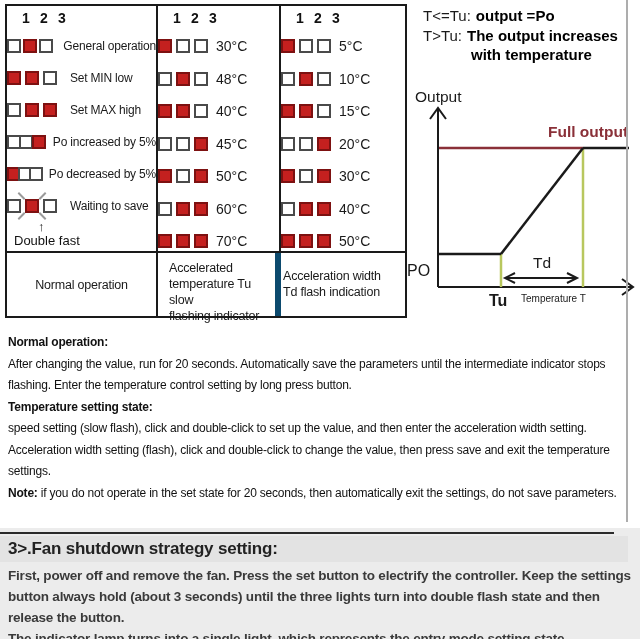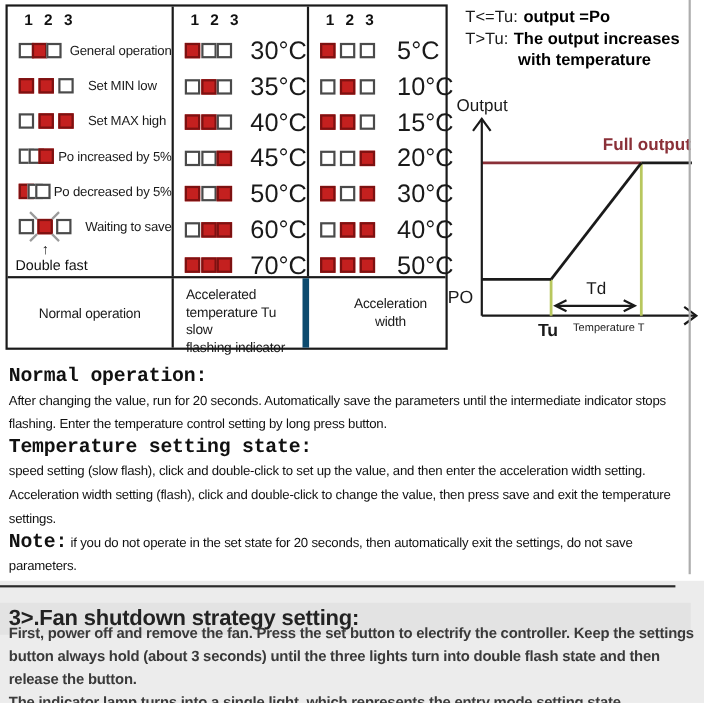--- a/index.html
+++ b/index.html
@@ -9,63 +9,63 @@
   
   .ledtable{position:absolute;left:5px;top:4px;width:402px;height:314px;
             border:2px solid #1a1a1a;box-sizing:border-box;display:flex;flex-direction:column;}
   .ledcols{display:flex;flex:1;min-height:0;}
   .ledcol{box-sizing:border-box;padding-top:4px;}
   .col-states{width:151px;border-right:2px solid #1a1a1a;}
   .col-temps{width:123px;border-right:2px solid #1a1a1a;}
   .col-temps2{flex:1;}
   .led-header{display:flex;padding-left:10px;height:20px;}
   .lednum{display:inline-block;width:18px;text-align:center;font-weight:bold;font-size:14px;color:#111;}
-  .ledrow{display:flex;align-items:center;height:32px;padding-left:10px;}
+  .ledrow{display:flex;align-items:center;height:32px;}
   .col-temps .ledrow,.col-temps2 .ledrow{height:32.5px;}
   .ledwrap{position:relative;display:inline-block;width:14px;height:14px;margin-right:4px;}
   .led{position:absolute;left:0;top:0;width:14px;height:14px;box-sizing:border-box;
        border:2px solid #4a4a4a;background:#fff;}
   .led.on{background:#c4201f;border-color:#7d1111;}
   .ray{position:absolute;width:9px;height:2px;background:#9a9a9a;}
   .r0{top:-4px;left:-8px;transform:rotate(45deg);}
   .r1{top:-4px;right:-8px;transform:rotate(-45deg);}
   .r2{bottom:-4px;left:-8px;transform:rotate(-45deg);}
   .r3{bottom:-4px;right:-8px;transform:rotate(45deg);}
   .ledlab{font-size:12px;letter-spacing:-0.2px;margin-left:9px;white-space:nowrap;color:#1a1a1a;}
-  .col-temps .ledlab,.col-temps2 .ledlab{font-size:23px;letter-spacing:0;margin-left:16px;}
+  .col-temps .ledlab,.col-temps2 .ledlab{font-size:14px;letter-spacing:0;margin-left:4px;}
   .flasharrow{margin-left:31px;font-size:13px;line-height:10px;color:#222;}
   .flashnote{margin-left:7px;font-size:13px;color:#111;margin-top:1px;}
 
   .captions{display:flex;height:65px;border-top:2px solid #1a1a1a;box-sizing:border-box;font-size:12.5px;letter-spacing:-0.2px;}
   .capcell{box-sizing:border-box;line-height:16px;color:#1a1a1a;}
   .cap1{width:151px;border-right:2px solid #1a1a1a;display:flex;align-items:center;justify-content:center;text-align:center;}
   .cap2{width:123px;border-right:6px solid #0c4a6e;padding:7px 2px 0 11px;}
-  .cap3{flex:1;padding:15px 2px 0 26px;text-align:center;}
+  .cap3{flex:1;padding:15px 2px 0 2px;}
 
   
   .cond{position:absolute;left:423px;top:6px;width:212px;font-size:15px;line-height:19.5px;white-space:nowrap;color:#1a1a1a;}
   .cond b{font-weight:bold;color:#000;}
   .cond .pre{margin-right:5px;}
   .cond .wrapline{padding-left:48px;}
   .cond .row3{margin-top:2px;}
 
   .chart-label{position:absolute;font-size:15.5px;color:#1a1a1a;white-space:nowrap;}
   .maroon{color:#8a3038;font-weight:bold;}
   .rightline{position:absolute;left:626px;top:0;width:2px;height:522px;background:#adadad;}
 
   
   .midtext{position:absolute;left:8px;top:332px;width:628px;font-size:12px;letter-spacing:-0.2px;
            line-height:21.5px;color:#111;}
-  .midtext b{font-size:18px;font-family:Liberation Mono, monospace;}
+  .midtext b{font-size:12px;}
 
   
   .bottom{position:absolute;left:0;top:528px;width:640px;height:111px;background:#ececec;}
   .botrule{position:absolute;left:0;top:4px;width:614px;height:2px;background:#2b2b2b;}
-  .botheading{position:absolute;left:0;top:20px;width:620px;padding:3px 0 3px 8px;background:#e3e3e3;
-              font-weight:bold;font-size:20px;letter-spacing:-0.2px;color:#222;}
+  .botheading{position:absolute;left:0;top:8px;width:620px;padding:3px 0 3px 8px;background:#e3e3e3;
+              font-weight:bold;font-size:17px;letter-spacing:-0.2px;color:#222;}
   .botbody{position:absolute;left:8px;top:37px;width:624px;font-size:13.5px;font-weight:700;
            letter-spacing:-0.2px;line-height:21px;color:#3a3a3a;}
 </style>
 </head>
 <body>
 
 <div id="canvas">
 
   <div class="ledtable">
     <div class="ledcols">
@@ -178,21 +178,21 @@
             <div class="ledrow">
               <span class="ledwrap">
                 <span class="led"></span>
               </span>
               <span class="ledwrap">
                 <span class="led on"></span>
               </span>
               <span class="ledwrap">
                 <span class="led"></span>
               </span>
-              <span class="ledlab">35°C</span>
+              <span class="ledlab">48°C</span>
             </div>
             <div class="ledrow">
               <span class="ledwrap">
                 <span class="led on"></span>
               </span>
               <span class="ledwrap">
                 <span class="led on"></span>
               </span>
               <span class="ledwrap">
                 <span class="led"></span>
@@ -349,20 +349,21 @@
             <div>Normal operation</div>
           </div>
         </div>
       <div class="capcell cap2">
           <div>Accelerated</div>
           <div>temperature Tu slow</div>
           <div>flashing indicator</div>
         </div>
       <div class="capcell cap3">
           <div>Acceleration width</div>
+          <div>Td flash indication</div>
         </div>
     </div>
   </div>
 
   <div class="cond">
     <div>
       <span class="pre">T&lt;=Tu:</span><b>output =Po</b>
     </div>
     <div>
       <span class="pre">T&gt;Tu:</span><b>The output increases</b>

